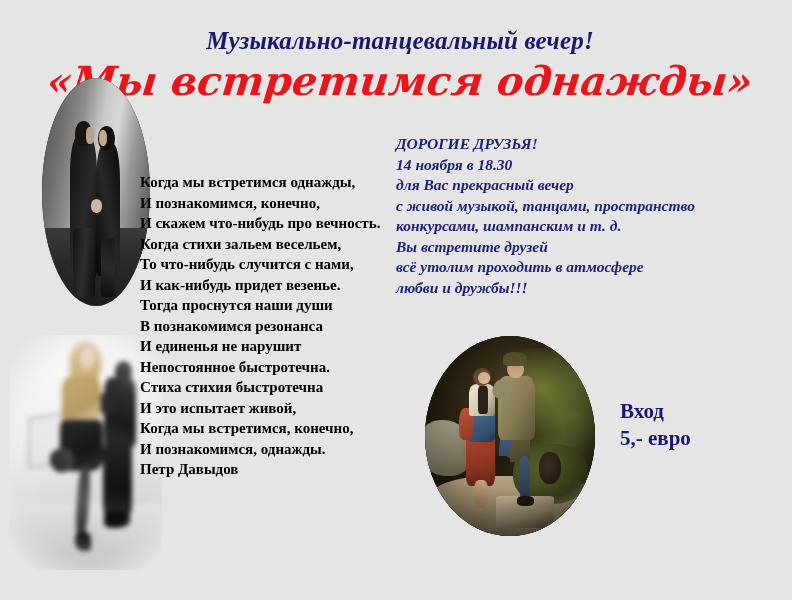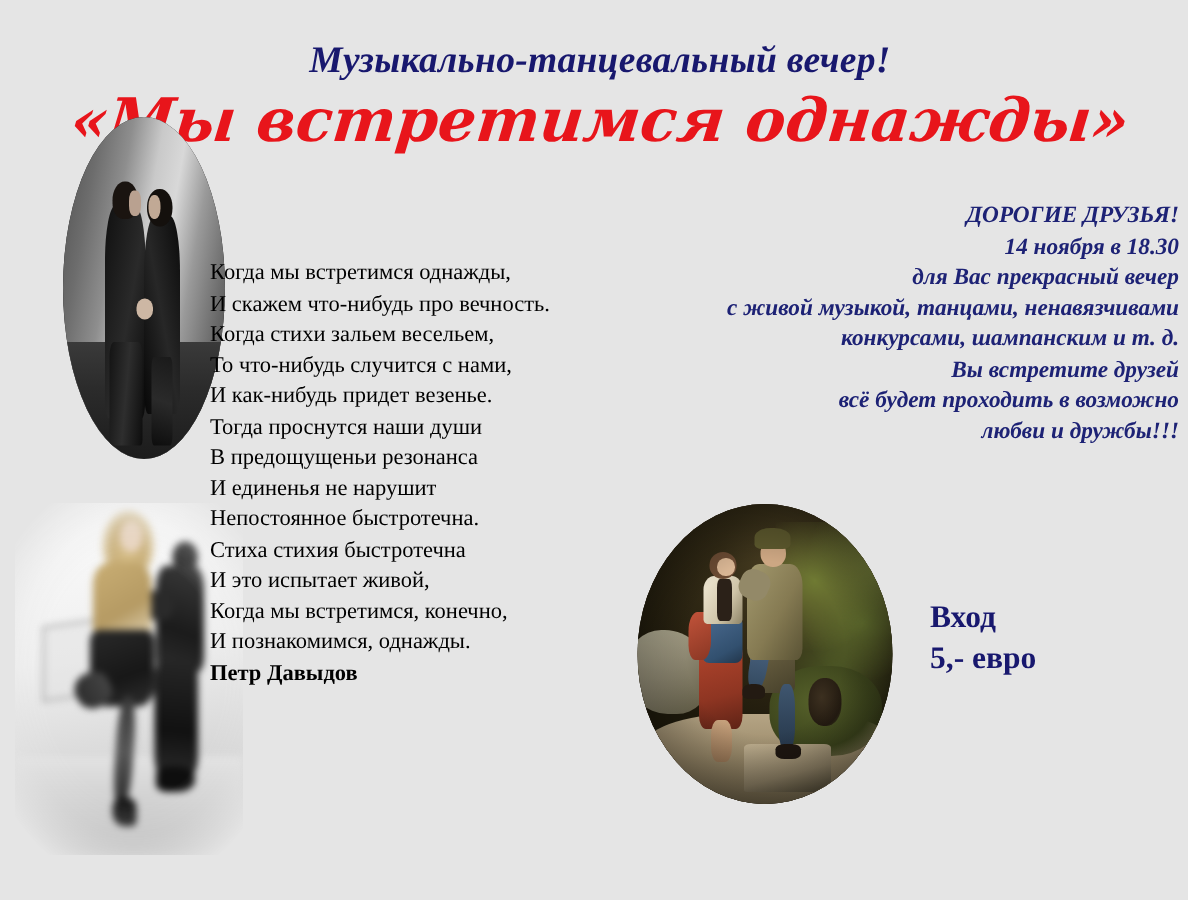--- a/index.html
+++ b/index.html
@@ -49,42 +49,42 @@
 
   
   #poem {
     position: absolute;
     left: 140px;
     top: 172px;
     width: 310px;
   }
   .poem-line {
     font-family: "Liberation Serif", "DejaVu Serif", serif;
-    font-weight: normal;
+    font-weight: bold;
     font-size: 15px;
     line-height: 20.5px;
     color: #000000;
     white-space: nowrap;
   }
   #poem-author {
     font-family: "Liberation Serif", "DejaVu Serif", serif;
     font-weight: bold;
     font-size: 15px;
     line-height: 20.5px;
     color: #000000;
     white-space: nowrap;
   }
 
   
   #announcement {
     position: absolute;
     left: 396px;
     top: 134px;
     width: 390px;
-    text-align: right;
+    text-align: left;
   }
   .ann-line {
     font-family: "Liberation Serif", "DejaVu Serif", serif;
     font-weight: bold;
     font-style: italic;
     font-size: 15.5px;
     line-height: 20.5px;
     color: #1d2275;
     white-space: nowrap;
   }
@@ -646,43 +646,44 @@
       <div class="w-top"></div>
       <div class="w-skirt"></div>
       <div class="w-leg-b"></div>
       <div class="w-leg-a"></div>
       <div class="w-shoe"></div>
     </div>
   </div>
 
   <div id="poem">
     <div class="poem-line">Когда мы встретимся однажды,</div>
+    <div class="poem-line">И познакомимся, конечно,</div>
     <div class="poem-line">И скажем что-нибудь про вечность.</div>
     <div class="poem-line">Когда стихи зальем весельем,</div>
     <div class="poem-line">То что-нибудь случится с нами,</div>
     <div class="poem-line">И как-нибудь придет везенье.</div>
     <div class="poem-line">Тогда проснутся наши души</div>
-    <div class="poem-line">В предощущеньи резонанса</div>
+    <div class="poem-line">В познакомимся резонанса</div>
     <div class="poem-line">И единенья не нарушит</div>
     <div class="poem-line">Непостоянное быстротечна.</div>
     <div class="poem-line">Стиха стихия быстротечна</div>
     <div class="poem-line">И это испытает живой,</div>
     <div class="poem-line">Когда мы встретимся, конечно,</div>
     <div class="poem-line">И познакомимся, однажды.</div>
     <div id="poem-author">Петр Давыдов</div>
   </div>
 
   <div id="announcement">
     <div class="ann-line">ДОРОГИЕ ДРУЗЬЯ!</div>
     <div class="ann-line">14 ноября в 18.30</div>
     <div class="ann-line">для Вас прекрасный вечер</div>
-    <div class="ann-line">с живой музыкой, танцами, ненавязчивами</div>
+    <div class="ann-line">с живой музыкой, танцами, пространство</div>
     <div class="ann-line">конкурсами, шампанским и т. д.</div>
     <div class="ann-line">Вы встретите друзей</div>
-    <div class="ann-line">всё будет проходить в возможно</div>
+    <div class="ann-line">всё утолим проходить в атмосфере</div>
     <div class="ann-line">любви и дружбы!!!</div>
   </div>
 
   <div id="painting-meeting">
     <div class="sky"></div>
     <div class="foliage"></div>
     <div class="path"></div>
     <div class="grass"></div>
     <div class="rock"></div>
     <div class="step"></div>

